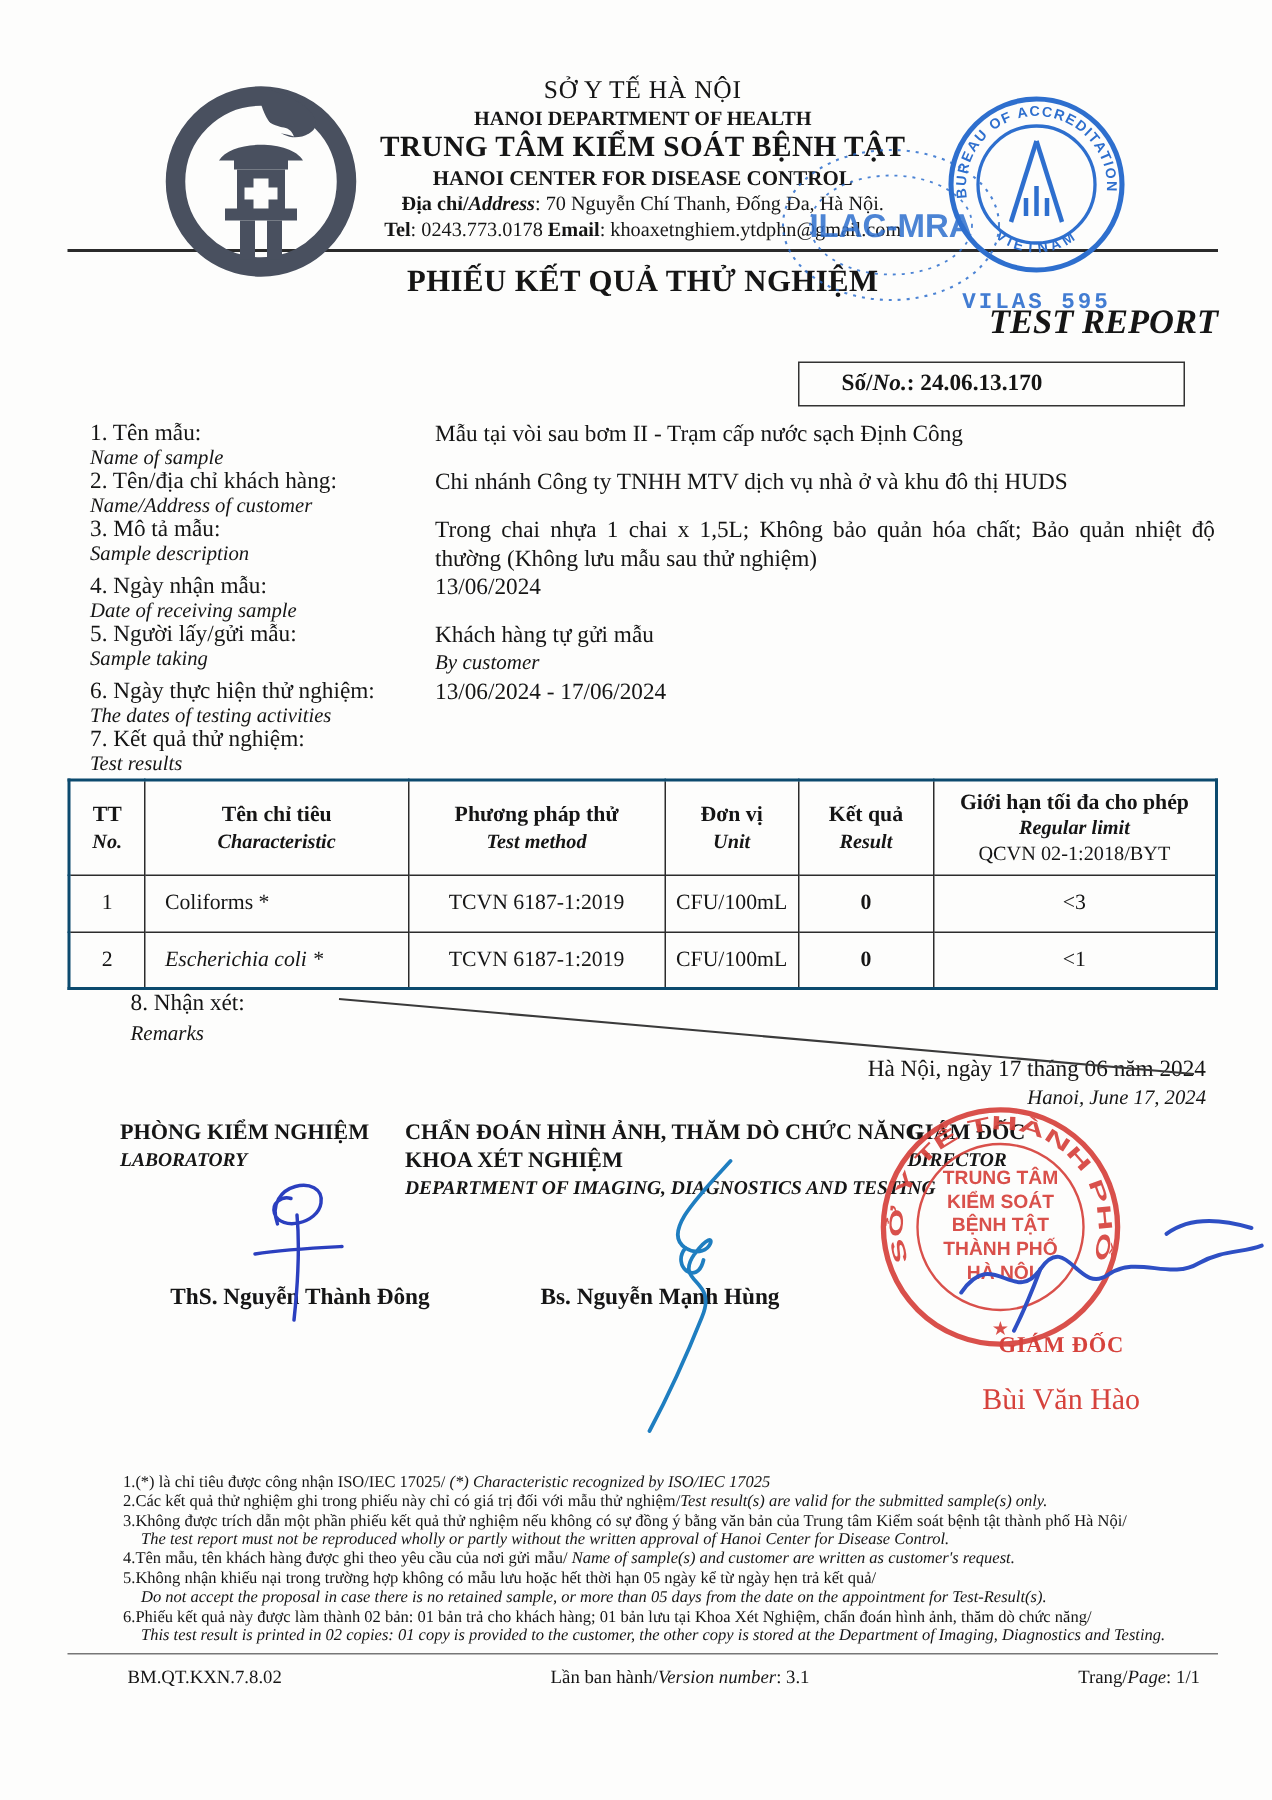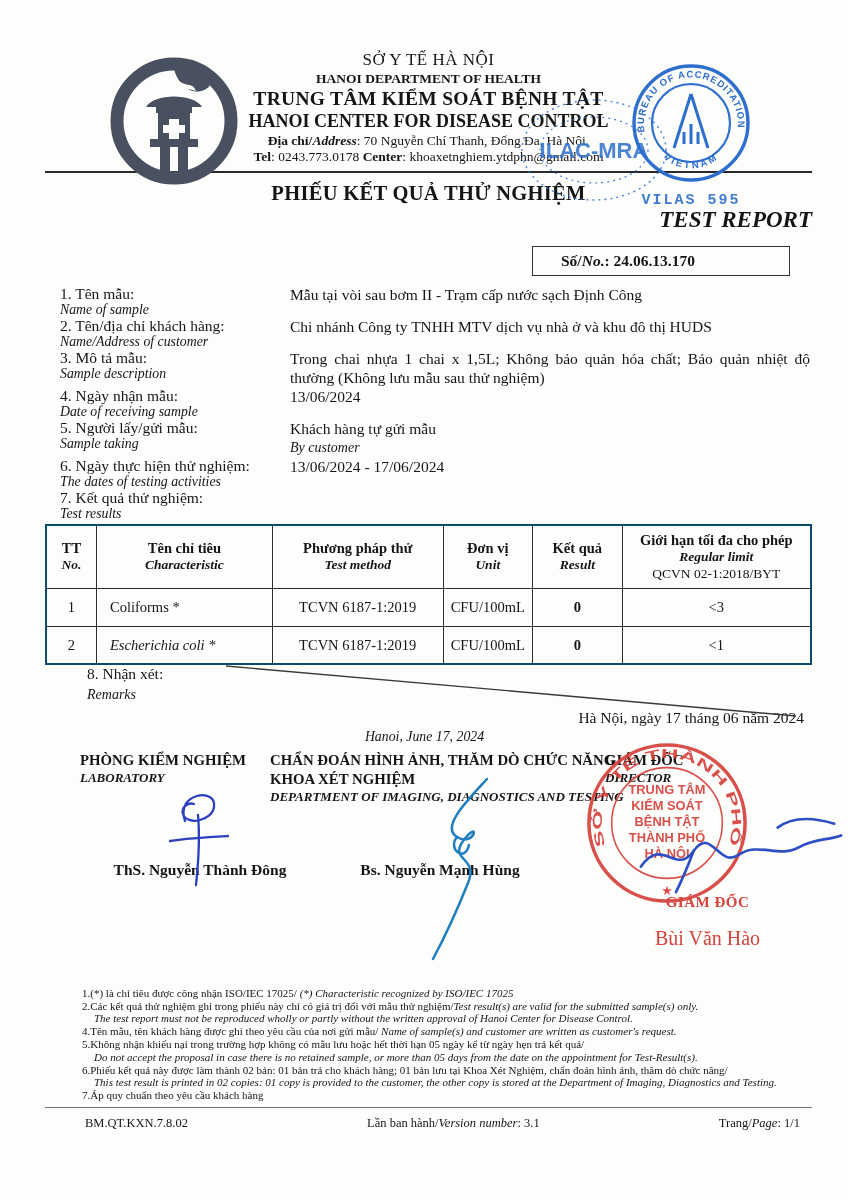--- a/index.html
+++ b/index.html
@@ -9,21 +9,21 @@
     background:#fdfdfc; color:#151515; overflow:hidden;
     font-family:"Liberation Serif","DejaVu Serif",serif;
     padding:50px 36px 0 45px;
   }
   
   .logo { position:absolute; left:108px; top:55px; width:132px; height:132px; }
   .head-center { width:470px; margin:0 auto; text-align:center; line-height:1.22; }
   .h-vi1 { font-size:17px; letter-spacing:.5px; }
   .h-en1 { font-size:13.5px; font-weight:bold; }
   .h-vi2 { font-size:19.5px; font-weight:bold; letter-spacing:.3px; }
-  .h-en2 { font-size:18px; font-weight:bold; }
+  .h-en2 { font-size:14px; font-weight:bold; }
   .h-addr, .h-tel { font-size:13.5px; }
   .b { font-weight:bold; } .bi { font-weight:bold; font-style:italic; } .i { font-style:italic; }
   .header-rule { border-bottom:2.5px solid #2b2b2b; margin-top:5px; }
   .stamp-ilac { position:absolute; left:518px; top:94px; width:152px; height:112px; opacity:.85; z-index:3; pointer-events:none;}
   .stamp-boa  { position:absolute; left:628px; top:60px; width:126px; text-align:center; z-index:3; pointer-events:none;}
   .vilas { font-family:Liberation Mono, monospace; color:#2e6fce; font-weight:bold; font-size:15px; letter-spacing:2px; margin-top:2px; opacity:.9;}
   
   .title-vi { text-align:center; font-size:20.5px; font-weight:bold; margin-top:9px; letter-spacing:.3px;}
   .title-en { text-align:right; font-size:23px; font-weight:bold; font-style:italic; margin-top:2px;}
   
@@ -49,21 +49,21 @@
   td.char { text-align:left; padding-left:13px; }
   td.res { font-weight:bold; }
   .em { font-style:italic; }
   .diag { position:absolute; left:224px; top:663px; z-index:1; }
   
   .remarks { padding-left:42px; }
   .rm-vi { font-size:15.5px; }
   .rm-en { font-size:14px; font-style:italic; margin-top:4px; }
   .dateline { text-align:right; padding-right:8px; margin-top:5px; line-height:1.25; }
   .dl-vi { font-size:15.5px; }
-  .dl-en { font-size:13.8px; font-style:italic;text-align:center; }
+  .dl-en { font-size:13.8px; font-style:italic; }
   
   .sign-area { position:relative; height:215px; margin-top:2px; }
   .sg { position:absolute; line-height:1.3; }
   .sg-vi { font-size:14.8px; font-weight:bold; }
   .sg-en { font-size:13px; font-weight:bold; font-style:italic; }
   .sg1 { left:35px; top:4px; width:260px; }
   .sg2 { left:225px; top:4px; width:360px; }
   .sg3 { left:560px; top:4px; width:205px; }
   .sig-name { position:absolute; top:114px; font-size:15.5px; font-weight:bold; text-align:center; }
   .nm1 { left:35px; width:240px; } .nm2 { left:275px; width:240px; }
@@ -96,21 +96,21 @@
     <rect x="52" y="92" width="10" height="26" fill="#49505f"></rect>
     <rect x="70" y="92" width="10" height="26" fill="#49505f"></rect>
   </svg>
 
   <div class="head-center">
     <div class="h-vi1">SỞ Y TẾ HÀ NỘI</div>
     <div class="h-en1">HANOI DEPARTMENT OF HEALTH</div>
     <div class="h-vi2">TRUNG TÂM KIỂM SOÁT BỆNH TẬT</div>
     <div class="h-en2">HANOI CENTER FOR DISEASE CONTROL</div>
     <div class="h-addr"><span class="b">Địa chỉ/</span><span class="bi">Address</span><span>: 70 Nguyễn Chí Thanh, Đống Đa, Hà Nội.</span></div>
-    <div class="h-tel"><span class="b">Tel</span><span>: 0243.773.0178  </span> <span class="b">Center</span><span>: khoaxetnghiem.ytdphn@gmail.com</span></div>
+    <div class="h-tel"><span class="b">Tel</span><span>: 0243.773.0178  </span> <span class="b">Email</span><span>: khoaxetnghiem.ytdphn@gmail.com</span></div>
   </div>
   <div class="header-rule"></div>
 
   <svg class="stamp-ilac" viewBox="0 0 152 112">
     <ellipse cx="76" cy="56" rx="72" ry="50" fill="none" stroke="#2e6fce" stroke-width="1.4" stroke-dasharray="2 4"></ellipse>
     <ellipse cx="76" cy="56" rx="54" ry="33" fill="none" stroke="#2e6fce" stroke-width="1.2" stroke-dasharray="2 4"></ellipse>
     <text x="76" y="64" text-anchor="middle" font-family="Liberation Sans, sans-serif" font-size="22" font-weight="bold" fill="#2e6fce">ILAC-MRA</text>
   </svg>
 
   <div class="stamp-boa">
@@ -338,25 +338,24 @@
 
     <div class="sig-name nm1">ThS. Nguyễn Thành Đông</div>
     <div class="sig-name nm2">Bs. Nguyễn Mạnh Hùng</div>
     <div class="dir-title">GIÁM ĐỐC</div>
     <div class="dir-name">Bùi Văn Hào</div>
   </div>
 
   <div class="footnotes">
     <div><span>1.(*) là chỉ tiêu được công nhận ISO/IEC 17025/ </span><span class="fn-en">(*) Characteristic recognized by ISO/IEC 17025</span></div>
     <div><span>2.Các kết quả thử nghiệm ghi trong phiếu này chỉ có giá trị đối với mẫu thử nghiệm/</span><span class="fn-en">Test result(s) are valid for the submitted sample(s) only.</span></div>
-    <div class="fn-block"><span class="fn-en">The test report must not be reproduced wholly or partly without the written approval of Hanoi Center for Disease Control.</span></div>
+    <div class="fn-block"><span>3.Không được trích dẫn một phần phiếu kết quả thử nghiệm nếu không có sự đồng ý bằng văn bản của Trung tâm Kiểm soát bệnh tật thành phố Hà Nội/</span><span class="fn-en">The test report must not be reproduced wholly or partly without the written approval of Hanoi Center for Disease Control.</span></div>
     <div><span>4.Tên mẫu, tên khách hàng được ghi theo yêu cầu của nơi gửi mẫu/ </span><span class="fn-en">Name of sample(s) and customer are written as customer's request.</span></div>
     <div class="fn-block"><span>5.Không nhận khiếu nại trong trường hợp không có mẫu lưu hoặc hết thời hạn 05 ngày kể từ ngày hẹn trả kết quả/</span><span class="fn-en">Do not accept the proposal in case there is no retained sample, or more than 05 days from the date on the appointment for Test-Result(s).</span></div>
     <div class="fn-block"><span>6.Phiếu kết quả này được làm thành 02 bản: 01 bản trả cho khách hàng; 01 bản lưu tại Khoa Xét Nghiệm, chẩn đoán hình ảnh, thăm dò chức năng/</span><span class="fn-en">This test result is printed in 02 copies: 01 copy is provided to the customer, the other copy is stored at the Department of Imaging, Diagnostics and Testing.</span></div>
-    <div><span>7.Áp quy chuẩn theo yêu cầu khách hàng</span></div>
   </div>
 
   <div class="footer-rule"></div>
   <div class="footer">
     <span>BM.QT.KXN.7.8.02</span>
     <span><span>Lần ban hành/</span><span class="i">Version number</span><span>: 3.1</span></span>
     <span><span>Trang/</span><span class="i">Page</span><span>: 1/1</span></span>
   </div>
 
 </div>

